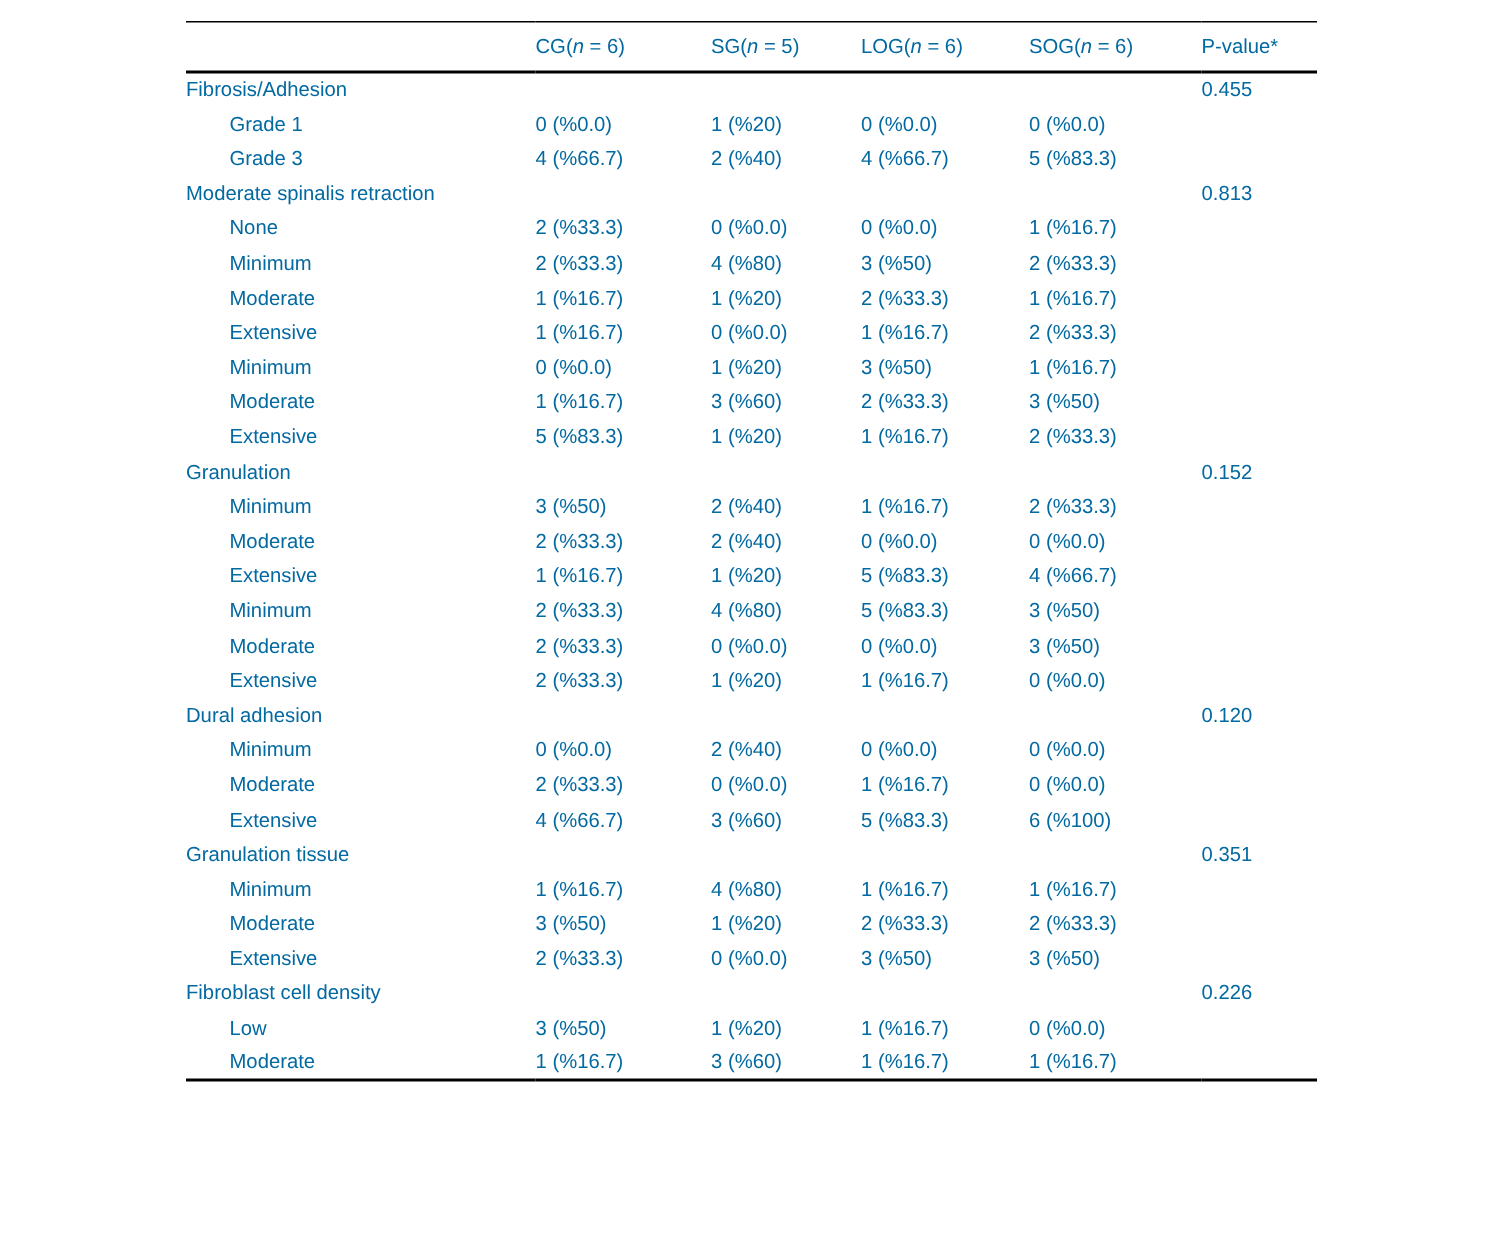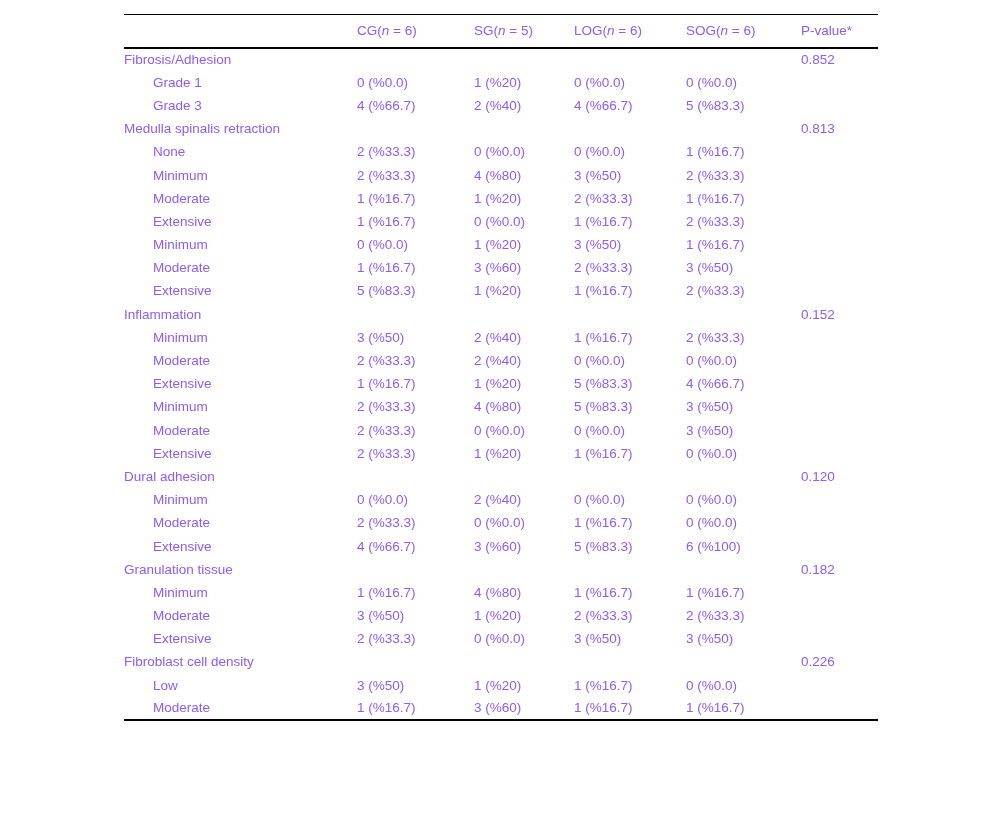--- a/index.html
+++ b/index.html
@@ -6,21 +6,21 @@
   html, body {
     margin: 0; padding: 0;
     background: #ffffff;
   }
   .page {
     position: relative;
     width: 1000px;
     height: 829px;
     background: #ffffff;
     font-family: "Liberation Sans", "DejaVu Sans", sans-serif;
-    color: #8b5cf6;
+    color: #0369a1;
     overflow: hidden;
   }
   .table-wrap {
     position: absolute;
     left: 124px;
     top: 14px;
   }
   table.grading-table {
     border-collapse: collapse;
     table-layout: fixed;
@@ -71,40 +71,40 @@
             <th><span>P-value*</span></th>
           </tr>
       </thead>
       <tbody>
           <tr>
             <td class="label">Fibrosis/Adhesion</td>
             <td></td>
             <td></td>
             <td></td>
             <td></td>
-            <td>0.852</td>
+            <td>0.455</td>
           </tr>
           <tr>
             <td class="label sub">Grade 1</td>
             <td>0 (%0.0)</td>
             <td>1 (%20)</td>
             <td>0 (%0.0)</td>
             <td>0 (%0.0)</td>
             <td></td>
           </tr>
           <tr>
             <td class="label sub">Grade 3</td>
             <td>4 (%66.7)</td>
             <td>2 (%40)</td>
             <td>4 (%66.7)</td>
             <td>5 (%83.3)</td>
             <td></td>
           </tr>
           <tr>
-            <td class="label">Medulla spinalis retraction</td>
+            <td class="label">Moderate spinalis retraction</td>
             <td></td>
             <td></td>
             <td></td>
             <td></td>
             <td>0.813</td>
           </tr>
           <tr>
             <td class="label sub">None</td>
             <td>2 (%33.3)</td>
             <td>0 (%0.0)</td>
@@ -154,21 +154,21 @@
           </tr>
           <tr>
             <td class="label sub">Extensive</td>
             <td>5 (%83.3)</td>
             <td>1 (%20)</td>
             <td>1 (%16.7)</td>
             <td>2 (%33.3)</td>
             <td></td>
           </tr>
           <tr>
-            <td class="label">Inflammation</td>
+            <td class="label">Granulation</td>
             <td></td>
             <td></td>
             <td></td>
             <td></td>
             <td>0.152</td>
           </tr>
           <tr>
             <td class="label sub">Minimum</td>
             <td>3 (%50)</td>
             <td>2 (%40)</td>
@@ -247,21 +247,21 @@
             <td>5 (%83.3)</td>
             <td>6 (%100)</td>
             <td></td>
           </tr>
           <tr>
             <td class="label">Granulation tissue</td>
             <td></td>
             <td></td>
             <td></td>
             <td></td>
-            <td>0.182</td>
+            <td>0.351</td>
           </tr>
           <tr>
             <td class="label sub">Minimum</td>
             <td>1 (%16.7)</td>
             <td>4 (%80)</td>
             <td>1 (%16.7)</td>
             <td>1 (%16.7)</td>
             <td></td>
           </tr>
           <tr>

